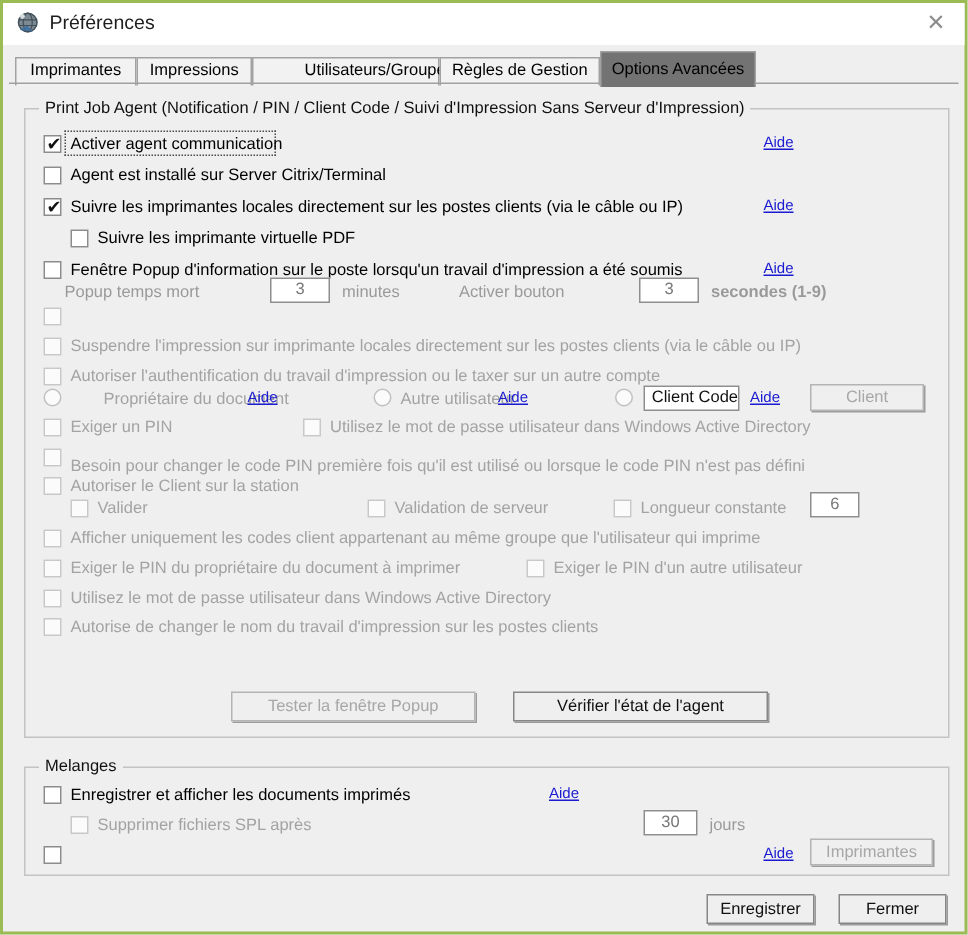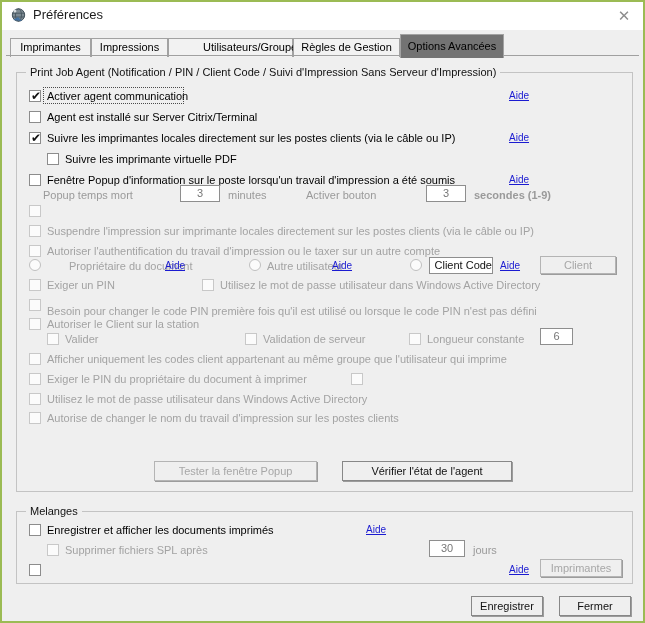--- a/index.html
+++ b/index.html
@@ -233,20 +233,21 @@
   <div class="cbx dis" style="left:407px;top:331px;"></div>
   <div class="lbl dis" style="left:425px;top:331px;">Longueur constante</div>
   <div class="tbox" style="left:538px;top:326px;width:33px;">6</div>
 
   <div class="cbx dis" style="left:27px;top:351px;"></div>
   <div class="lbl dis" style="left:45px;top:351px;">Afficher uniquement les codes client appartenant au même groupe que l'utilisateur qui imprime</div>
 
   <div class="cbx dis" style="left:27px;top:371px;"></div>
   <div class="lbl dis" style="left:45px;top:371px;">Exiger le PIN du propriétaire du document à imprimer</div>
   <div class="cbx dis" style="left:349px;top:371px;"></div>
+  <div class="lbl dis" style="left:367px;top:371px;">Exiger le  PIN  d'un autre utilisateur</div>
 
   <div class="cbx dis" style="left:27px;top:391px;"></div>
   <div class="lbl dis" style="left:45px;top:391px;">Utilisez le mot de passe utilisateur dans Windows Active Directory</div>
 
   <div class="cbx dis" style="left:27px;top:410px;"></div>
   <div class="lbl dis" style="left:45px;top:410px;">Autorise de  changer le nom du travail d'impression sur les postes clients</div>
 
   <div class="btn dis" style="left:152px;top:459px;width:163px;height:20px;line-height:18px;">Tester la fenêtre Popup</div>
   <div class="btn" style="left:340px;top:459px;width:170px;height:20px;line-height:18px;">Vérifier l'état de l'agent</div>
 

